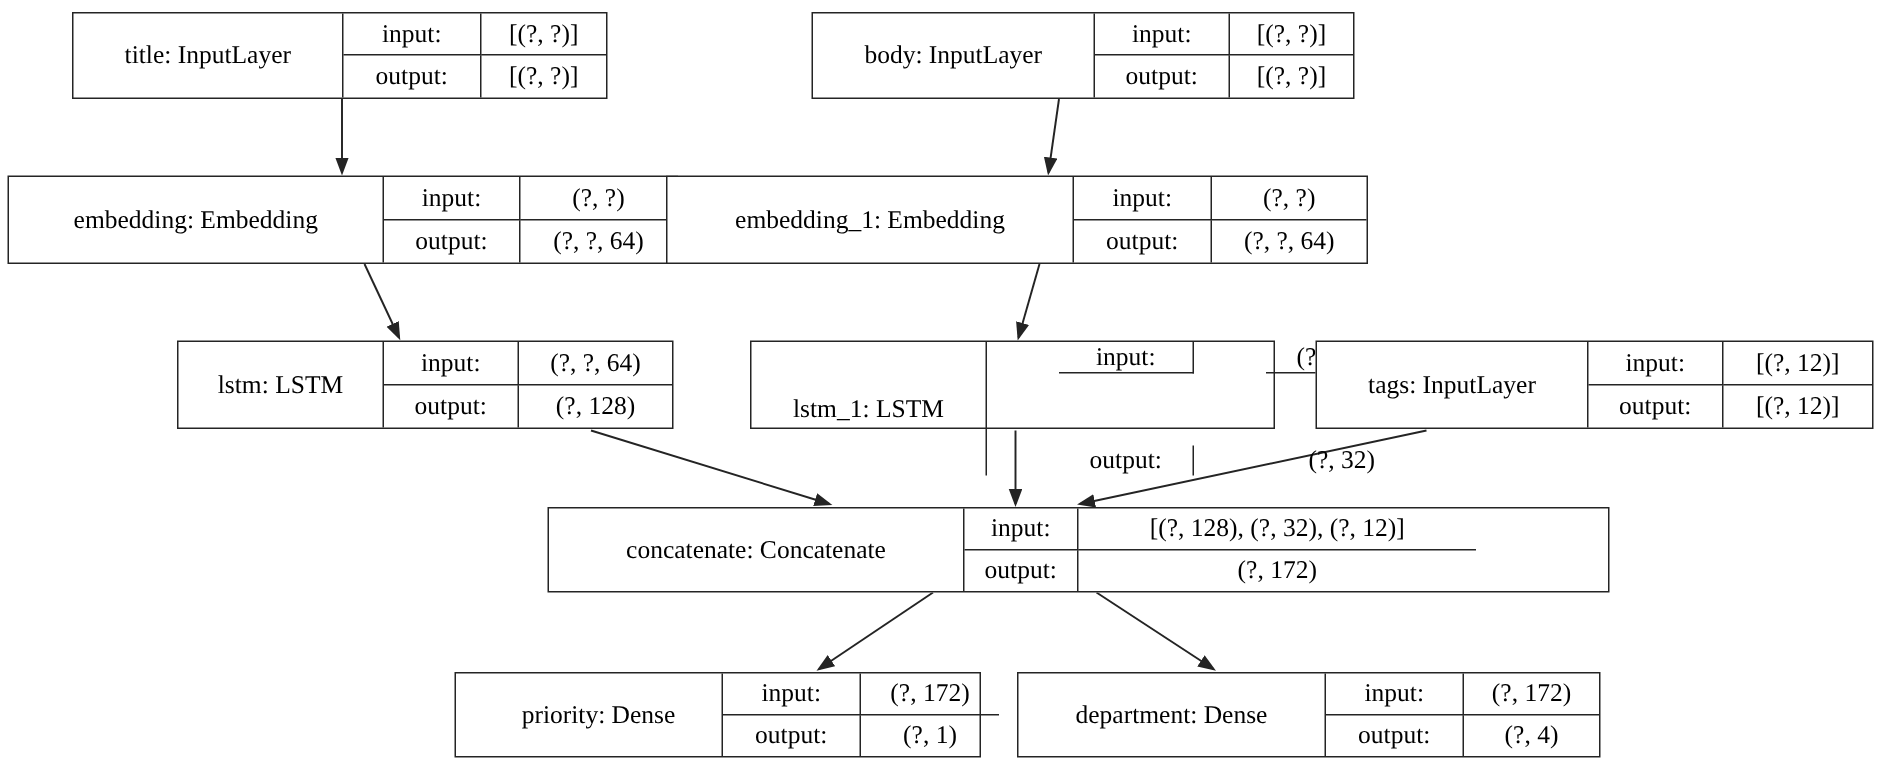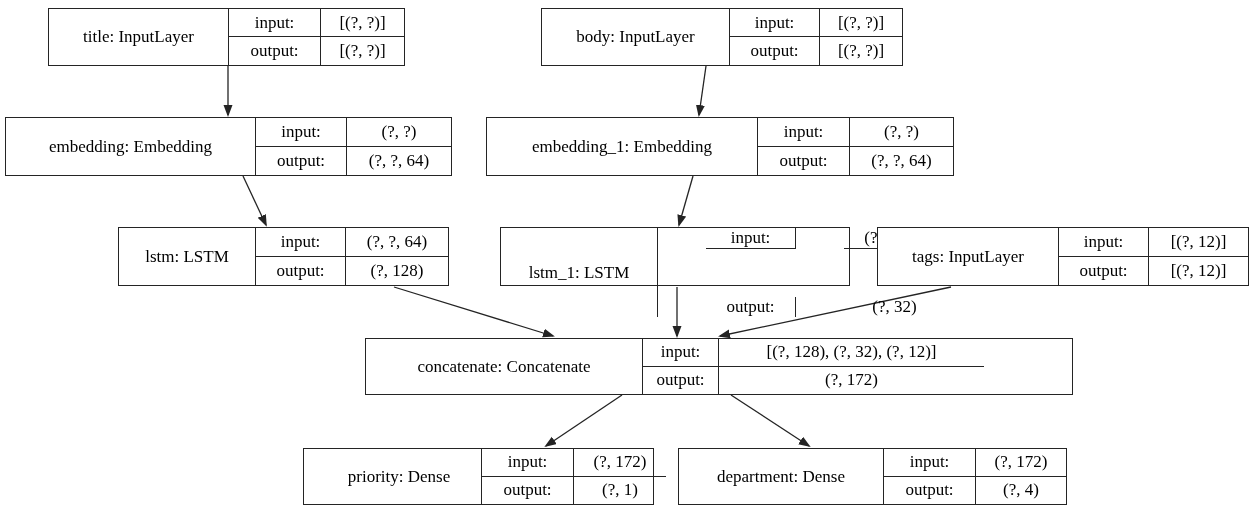--- a/index.html
+++ b/index.html
@@ -102,21 +102,21 @@
         <div class="cell key-output">output:</div>
         <div class="cell val-output">[(?, ?)]</div>
       </div>
       <div class="node" style="left: 5px; top: 117px; height: 59px; width: 447px; grid-template-columns: 250px 91px 104px;">
         <div class="cell label-cell">embedding: Embedding</div>
         <div class="cell key-input">input:</div>
         <div class="cell val-input">(?, ?)</div>
         <div class="cell key-output">output:</div>
         <div class="cell val-output">(?, ?, 64)</div>
       </div>
-      <div class="node" style="left: 486px; top: 117px; height: 59px; width: 468px; grid-template-columns: 271px 92px 103px;">
+      <div class="node" style="left: 444px; top: 117px; height: 59px; width: 468px; grid-template-columns: 271px 92px 103px;">
         <div class="cell label-cell">embedding_1: Embedding</div>
         <div class="cell key-input">input:</div>
         <div class="cell val-input">(?, ?)</div>
         <div class="cell key-output">output:</div>
         <div class="cell val-output">(?, ?, 64)</div>
       </div>
       <div class="node" style="left: 118px; top: 227px; height: 59px; width: 331px; grid-template-columns: 137px 90px 102px;">
         <div class="cell label-cell">lstm: LSTM</div>
         <div class="cell key-input">input:</div>
         <div class="cell val-input">(?, ?, 64)</div>

